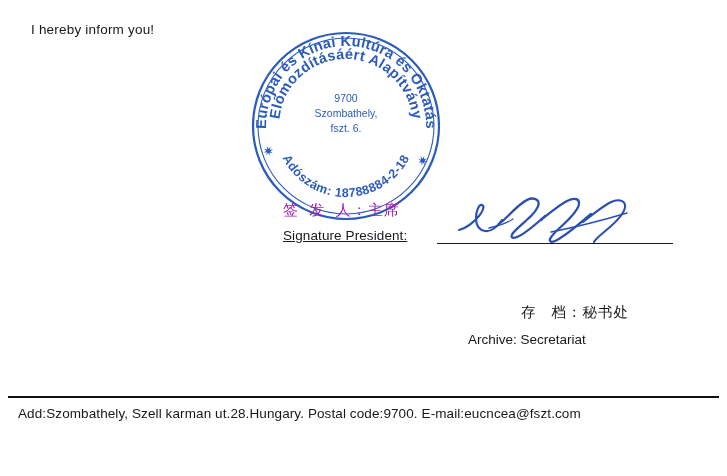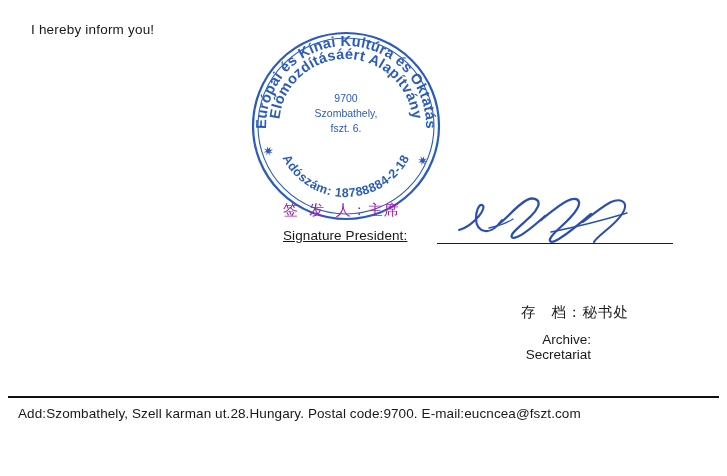--- a/index.html
+++ b/index.html
@@ -82,25 +82,24 @@
     left: 477px;
     top: 303px;
     font-size: 14.5px;
     letter-spacing: 1px;
     color: #16181b;
     white-space: pre;
     margin-left: 44px;
   }
   .archive-en {
     position: absolute;
-    left: 498px;
+    left: 468px;
     top: 332px;
     font-size: 13.5px;
     color: #16181b;
-    text-align: right;
   }
 
   
   .rule {
     position: absolute;
     left: 8px;
     top: 396px;
     width: 711px;
     height: 0;
     border-top: 2.2px solid #111111;

